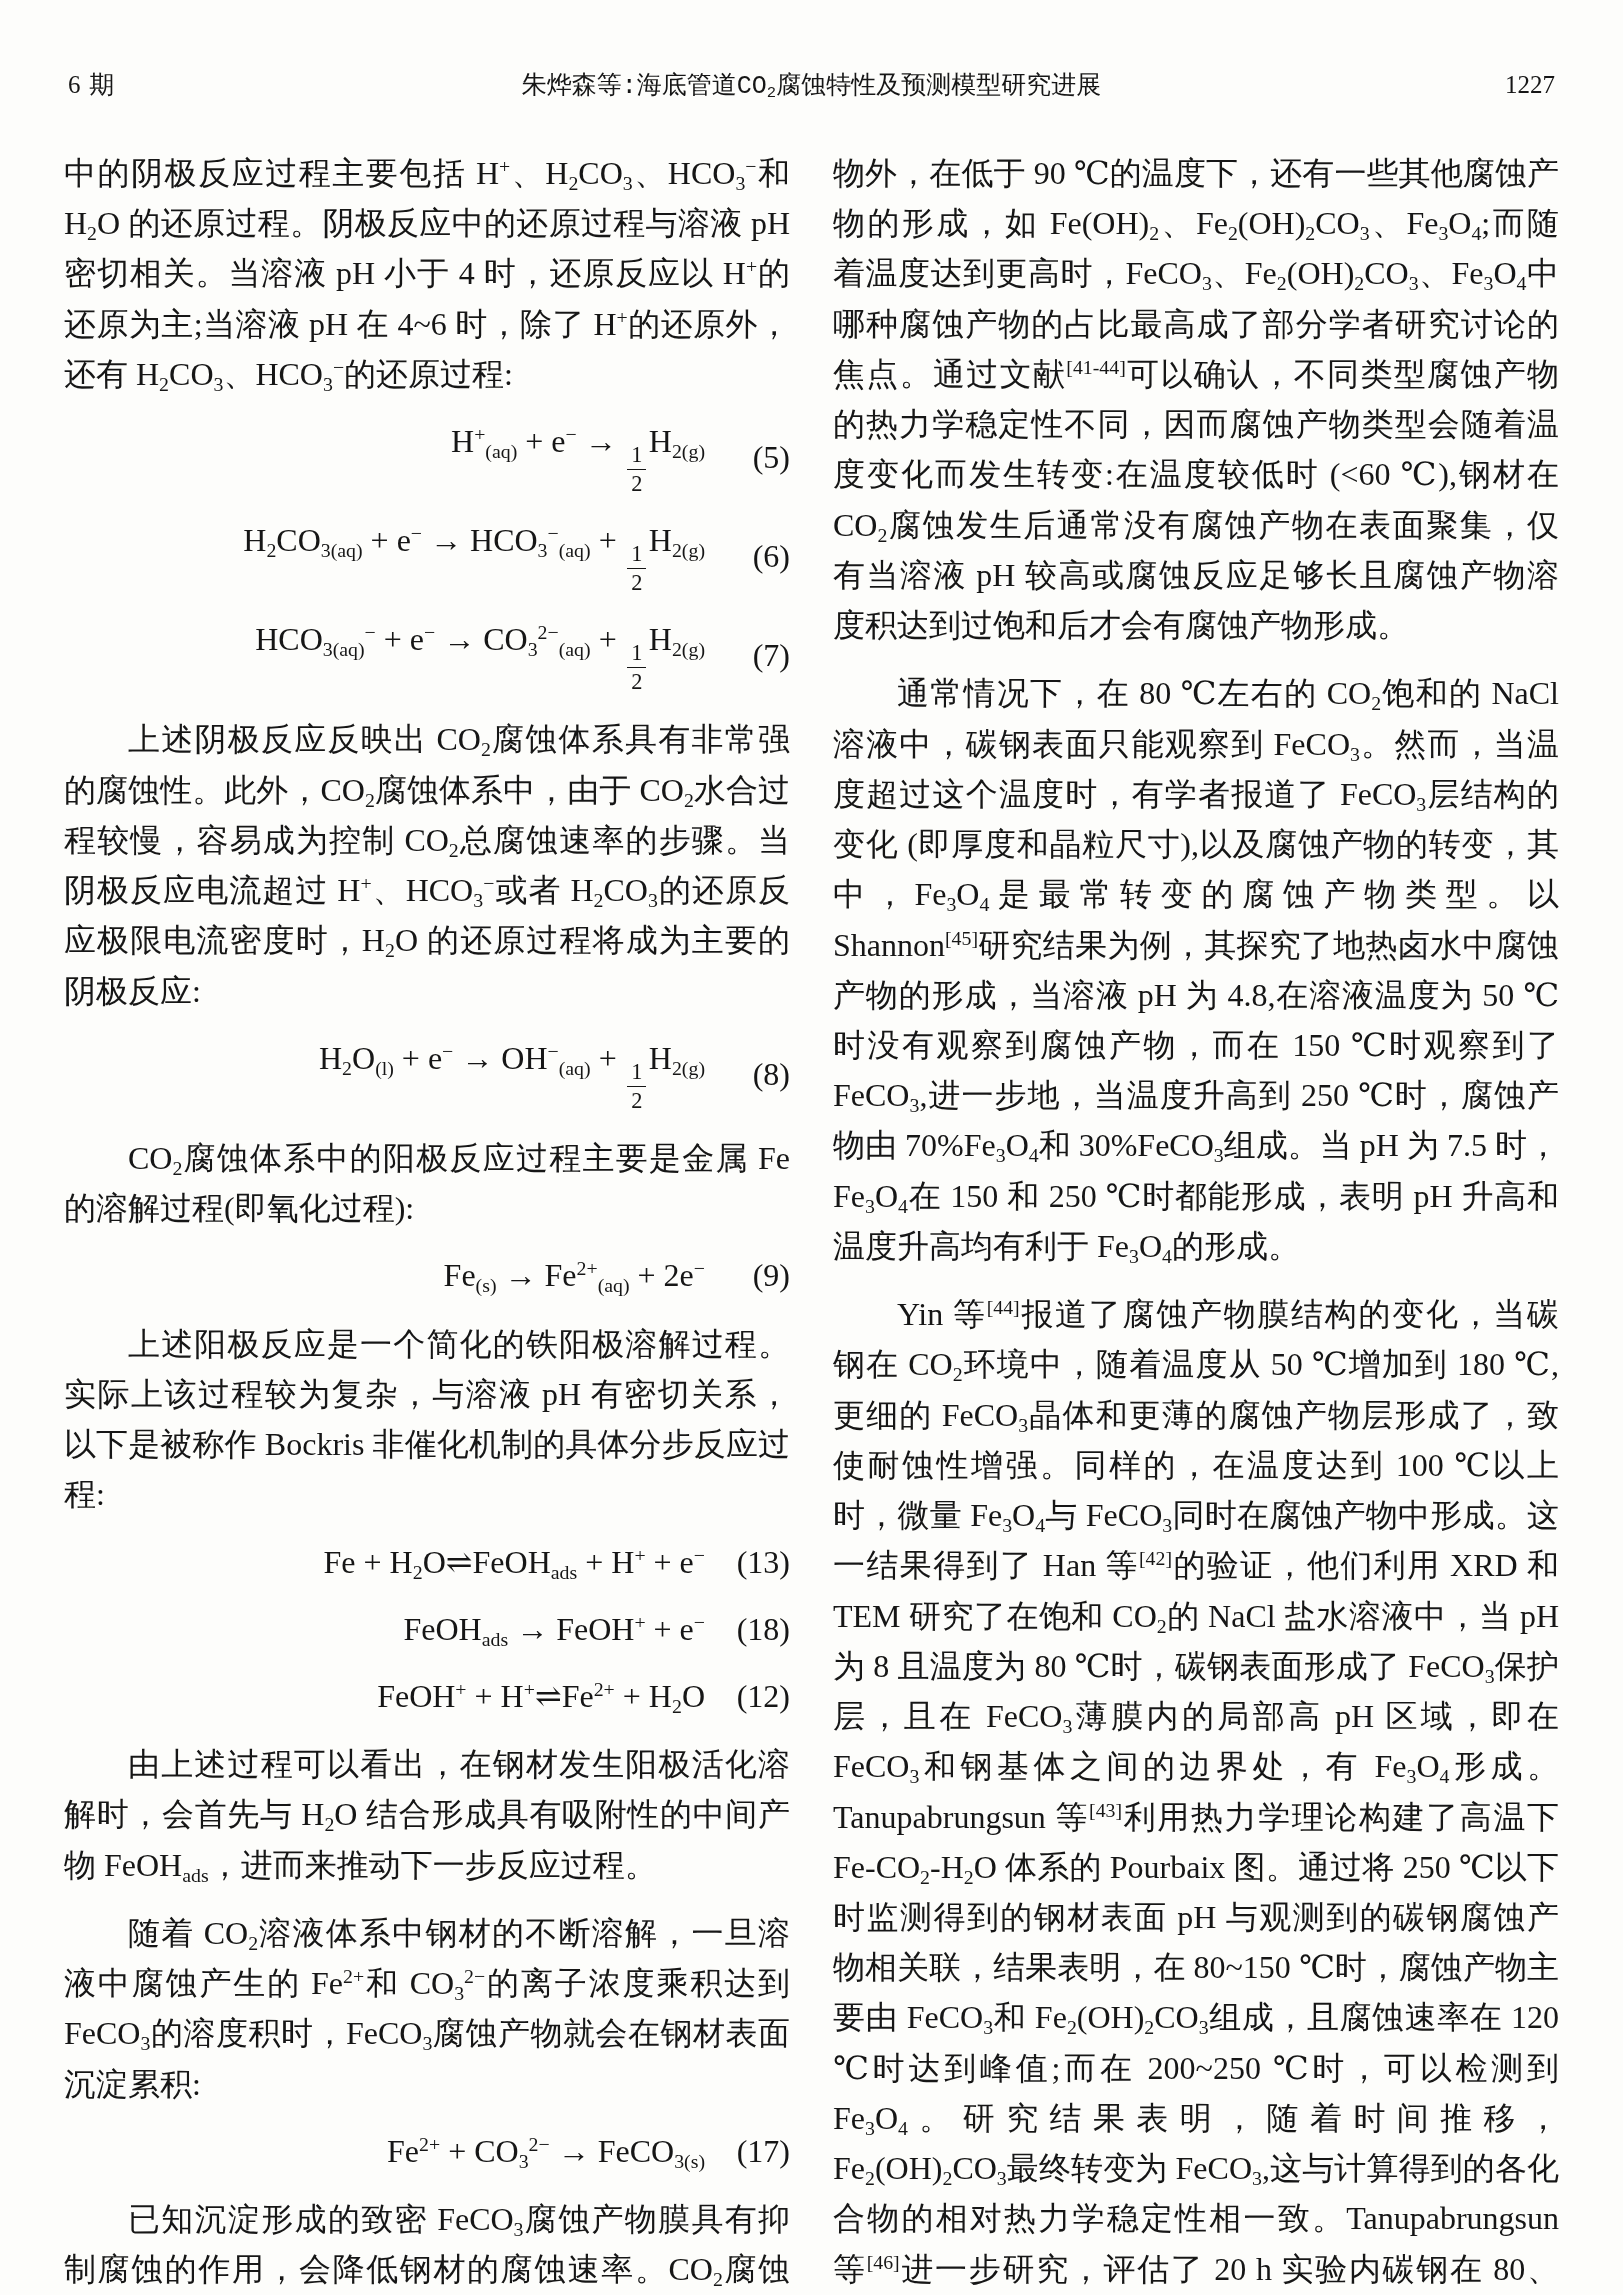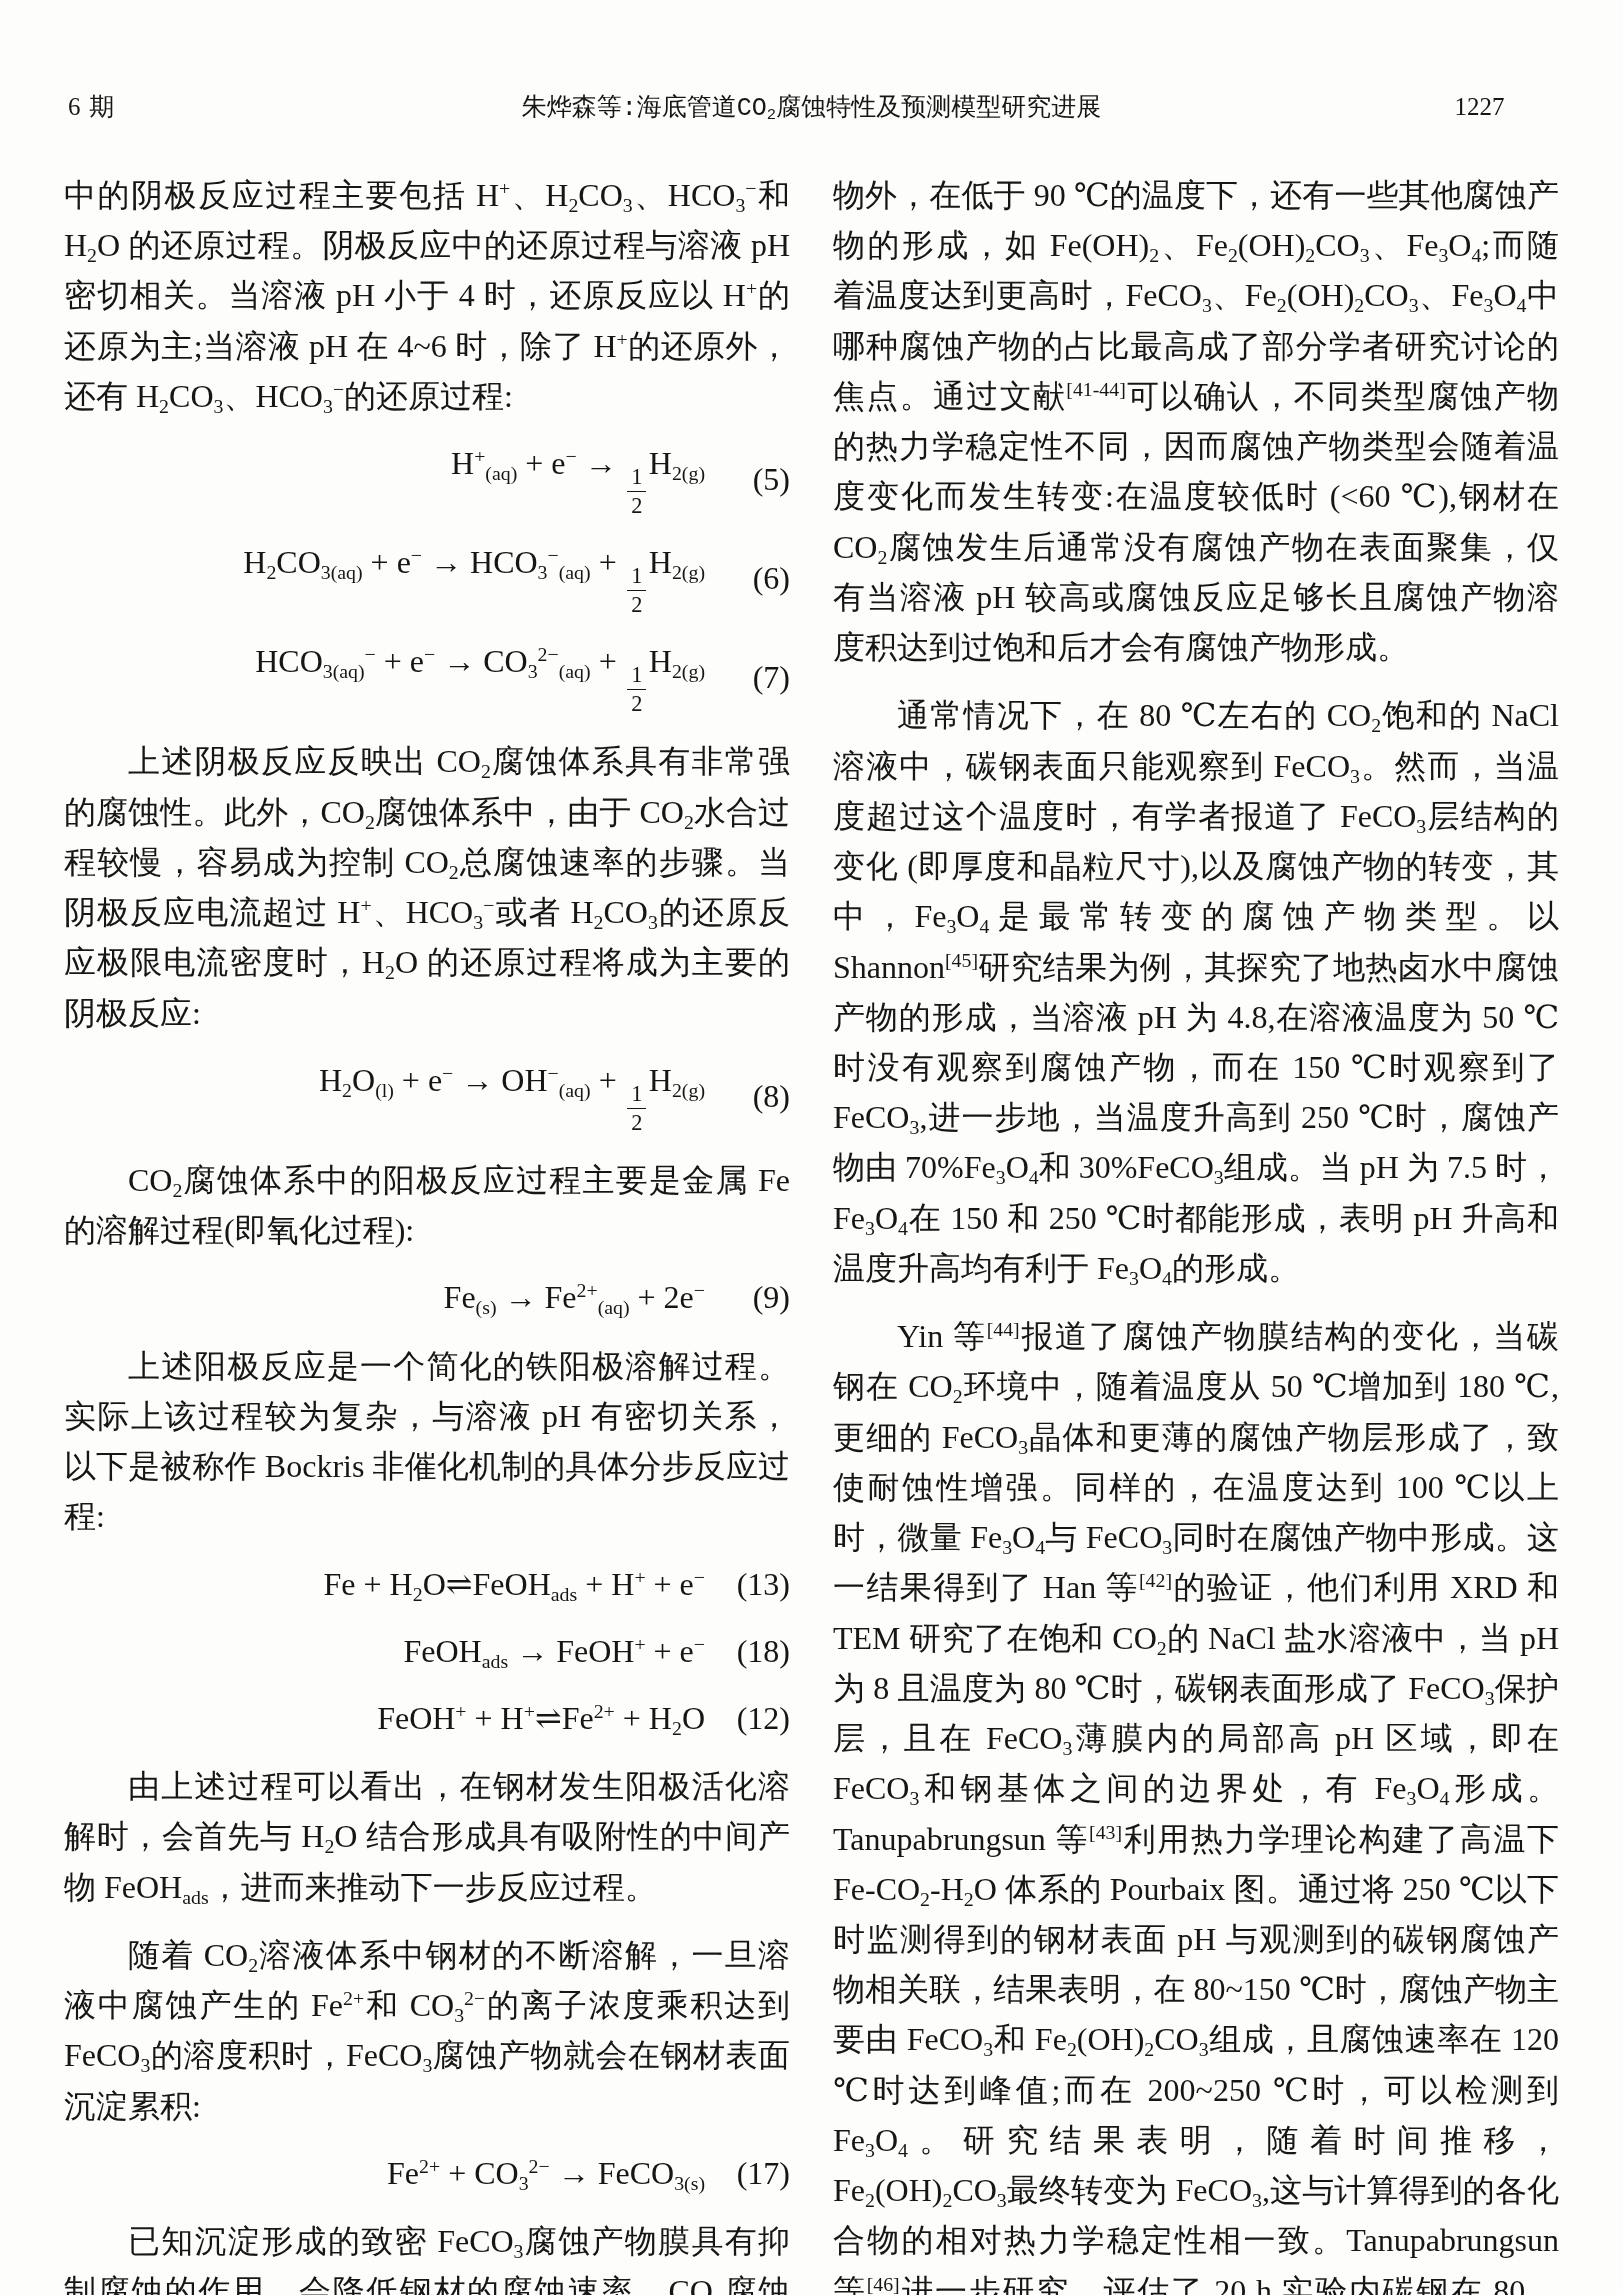--- a/index.html
+++ b/index.html
@@ -7,33 +7,33 @@
   body {
     font-family: "Liberation Serif", "DejaVu Serif", serif;
     color: #161616;
   }
   .page {
     position: relative;
     width: 1623px;
     height: 2295px;
     margin: 0 auto;
     background: #fdfdfb;
-    padding: 90px 64px 79px 64px;
+    padding: 68px 64px 79px 64px;
     overflow: hidden;
   }
   .page-header {
     display: flex;
     align-items: baseline;
     font-size: 25px;
     margin-bottom: 47px;
     padding: 0 3.9px;
   }
   .page-header .issue { width: 151px; letter-spacing: 1.3px; }
   .page-header .running-title { flex: 1; text-align: center; font-family: Liberation Mono, monospace; }
-  .page-header .pageno { width: 151px; text-align: center; }
+  .page-header .pageno { width: 151px; text-align: right; }
   .columns {
     display: flex;
     gap: 43px;
   }
   .col {
     flex: 1;
     min-width: 0;
     font-size: 32px;
     line-height: 1.57;
     text-align: justify;

